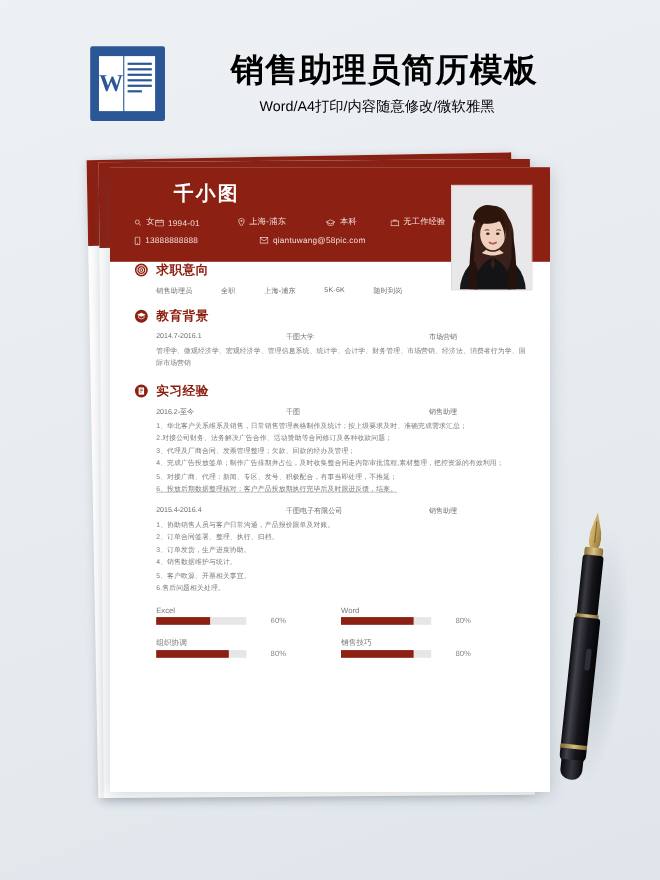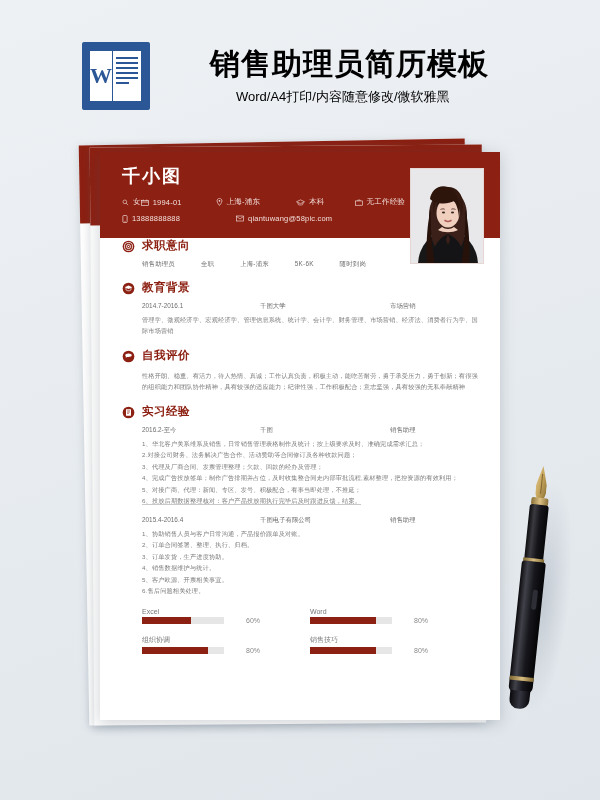--- a/index.html
+++ b/index.html
@@ -104,20 +104,21 @@
     position: relative;
     height: 86px;
     background: #8c2012;
     padding: 12px 0 0 22px;
   }
   #cand-name {
     color: #ffffff;
     font-size: 18px;
     font-weight: bold;
     letter-spacing: 2px;
+    margin-left: 36px;
   }
   .meta-row {
     display: flex;
     align-items: center;
     margin-top: 9px;
     color: #f3dfdc;
     font-size: 7.5px;
   }
   .meta-row.r2 { margin-top: 7px; }
   .meta-item { display: flex; align-items: center; }
@@ -420,34 +421,20 @@
       <div class="sec-content">
         <div class="three-col">
           <div class="c1">2014.7-2016.1</div>
           <div class="c2">千图大学</div>
           <div class="c3">市场营销</div>
         </div>
         <div class="para">管理学、微观经济学、宏观经济学、管理信息系统、统计学、会计学、财务管理、市场营销、经济法、消费者行为学、国际市场营销</div>
       </div>
     </div>
 
-    <div class="section">
-      <div class="sec-head">
-        <span class="sec-icon">
-          <svg width="13" height="13" viewBox="0 0 20 20">
-              <circle cx="10" cy="10" r="9" fill="#8c2012"></circle>
-              <path d="M5 8.2c0-1.5 2.2-2.7 5-2.7s5 1.2 5 2.7-2.2 2.7-5 2.7c-.7 0-1.4-.1-2-.2l-2.4 1.4.5-1.9C5.7 9.7 5 9 5 8.2z" fill="#fff"></path>
-            </svg>
-        </span>
-        <span class="sec-title">自我评价</span>
-      </div>
-      <div class="sec-content">
-        <div class="para">性格开朗、稳重、有活力，待人热情、真诚；工作认真负责，积极主动，能吃苦耐劳，勇于承受压力，勇于创新；有很强的组织能力和团队协作精神，具有较强的适应能力；纪律性强，工作积极配合；意志坚强，具有较强的无私奉献精神</div>
-      </div>
-    </div>
 
     <div class="section">
       <div class="sec-head">
         <span class="sec-icon">
           <svg width="13" height="13" viewBox="0 0 20 20">
               <circle cx="10" cy="10" r="9" fill="#8c2012"></circle>
               <rect x="6.2" y="5" width="7.6" height="10" fill="#fff"></rect>
               <line x1="7.8" y1="7.4" x2="12.2" y2="7.4" stroke="#8c2012" stroke-width=".9"></line>
               <line x1="7.8" y1="9.4" x2="12.2" y2="9.4" stroke="#8c2012" stroke-width=".9"></line>
               <line x1="7.8" y1="11.4" x2="10.6" y2="11.4" stroke="#8c2012" stroke-width=".9"></line>

